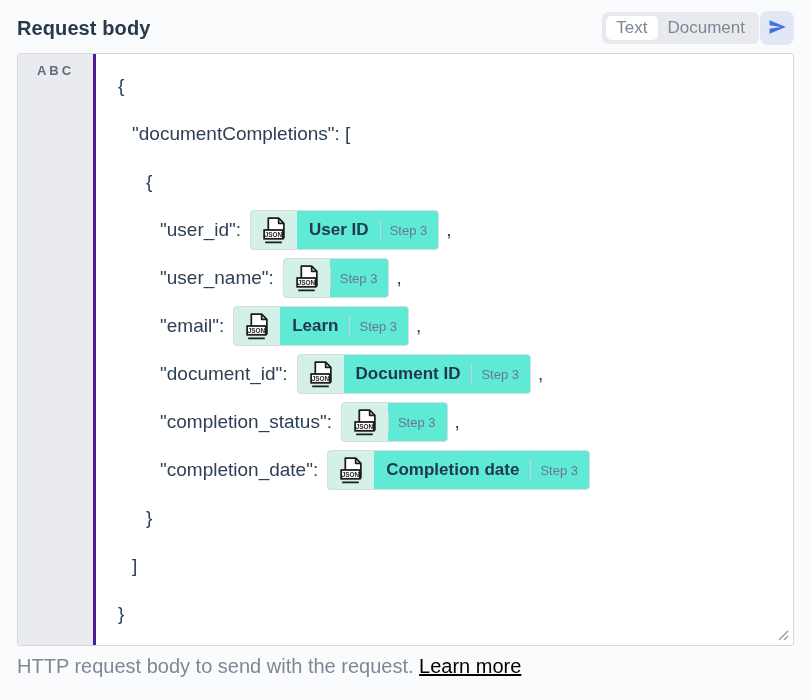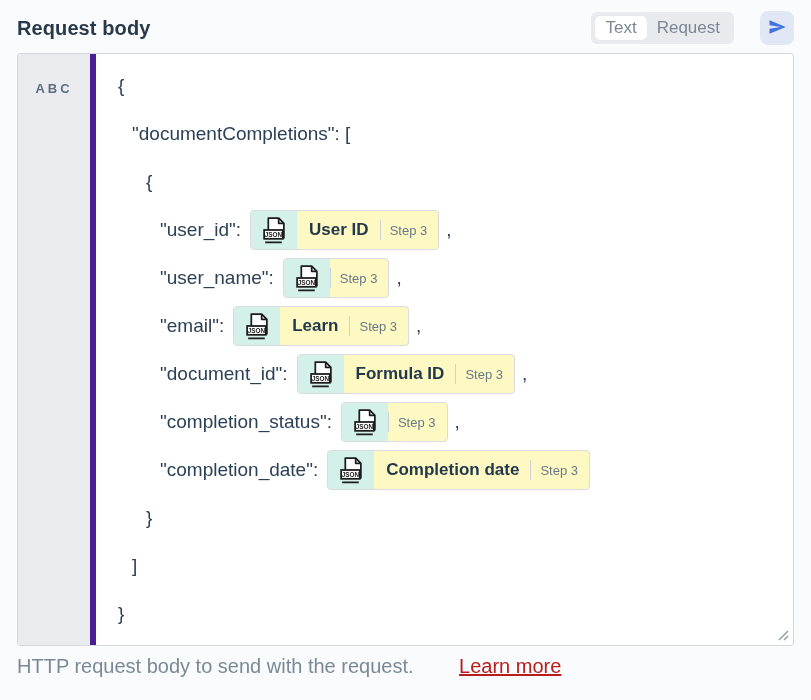--- a/index.html
+++ b/index.html
@@ -19,21 +19,21 @@
     justify-content: space-between;
     height: 36px;
     margin-bottom: 7px;
   }
   .field-title {
     font-size: 20px;
     font-weight: 700;
     color: #27394b;
     letter-spacing: .1px;
   }
-  .header-controls { display: flex; align-items: center; gap: 26px; }
+  .header-controls { display: flex; align-items: center; gap: 1px; }
   .mode-toggle {
     display: flex;
     align-items: center;
     background: #e8eaee;
     border-radius: 6px;
     padding: 4px;
     font-size: 17px;
     color: #7c8795;
   }
   .mode-option { padding: 2px 10px; border-radius: 5px; cursor: pointer; }
@@ -55,23 +55,23 @@
     background: #ffffff;
     border: 1px solid #d4d8dd;
     border-radius: 3px;
     position: relative;
     overflow: hidden;
   }
   .gutter {
     width: 78px;
     flex: 0 0 78px;
     background: #e9ebee;
-    border-right: 6px solid #4c1d95;
+    border-right: 3px solid #4c1d95;
     text-align: center;
-    padding-top: 27px;
+    padding-top: 9px;
   }
   .gutter-label {
     font-size: 13px;
     font-weight: 700;
     letter-spacing: 3px;
     color: #5c6f82;
   }
   .content {
     flex: 1;
     padding: 8px 0 0 22px;
@@ -87,21 +87,21 @@
   .json-key { margin-right: 9px; }
   .comma { margin-left: 7px; }
 
   
   .pill {
     display: inline-flex;
     align-items: stretch;
     border: 1px solid #d8dbdf;
     border-radius: 4px;
     overflow: hidden;
-    background: #fef9c3;
+    background: #5eead4;
     height: 40px;
     cursor: pointer;
   }
   .pill-icon-seg {
     background: #d3f0e9;
     display: flex; align-items: center; justify-content: center;
     width: 46px;
   }
   .pill-label {
     display: flex; align-items: center;
@@ -125,21 +125,21 @@
     width: 16px; height: 16px;
     cursor: nwse-resize;
   }
 
   
   .help-row {
     margin-top: 9px;
     font-size: 20px;
     color: #7b8997;
   }
-  .help-link { color: #b91c1c; text-decoration: underline; cursor: pointer; margin-left: 40px; }
+  .help-link { color: #000000; text-decoration: underline; cursor: pointer; }
 </style>
 </head>
 <body>
 
 <svg width="0" height="0" style="position:absolute">
   <defs>
     <g id="json-doc-icon">
       <path d="M6 2 h10 l5 5 v14 h-15 z" fill="#ffffff" stroke="#1c1c1c" stroke-width="1.7" stroke-linejoin="round"></path>
       <path d="M16 2 v5 h5" fill="none" stroke="#1c1c1c" stroke-width="1.7" stroke-linejoin="round"></path>
       <rect x="2" y="13.5" width="18" height="8.5" fill="#ffffff" stroke="#1c1c1c" stroke-width="1.7"></rect>
@@ -149,21 +149,21 @@
   </defs>
 </svg>
 
 <div class="wrap">
 
   <div class="header-row">
     <div class="field-title">Request body</div>
     <div class="header-controls">
       <div class="mode-toggle">
         <div class="mode-option selected">Text</div>
-        <div class="mode-option">Request</div>
+        <div class="mode-option">Document</div>
       </div>
       <button class="send-btn">
         <span>
           <svg width="20" height="20" viewBox="0 0 24 24">
             <path d="M3 20 L22.5 12 L3 4 L3 10 L16.5 12 L3 14 Z" fill="#4272e2"></path>
           </svg>
         </span>
       </button>
     </div>
   </div>
@@ -229,21 +229,21 @@
       </div>
 
       <div class="line ind-3">
         <span class="json-key">"document_id":</span>
         <span class="pill">
           <span class="pill-icon-seg">
             <svg width="24" height="28" viewBox="0 0 23 27">
                 <use href="#json-doc-icon"></use>
               </svg>
           </span>
-          <span class="pill-label">Formula ID</span>
+          <span class="pill-label">Document ID</span>
           <span class="pill-divider"></span>
           <span class="pill-step">Step 3</span>
         </span>
         <span class="comma">,</span>
       </div>
 
       <div class="line ind-3">
         <span class="json-key">"completion_status":</span>
         <span class="pill">
           <span class="pill-icon-seg">

